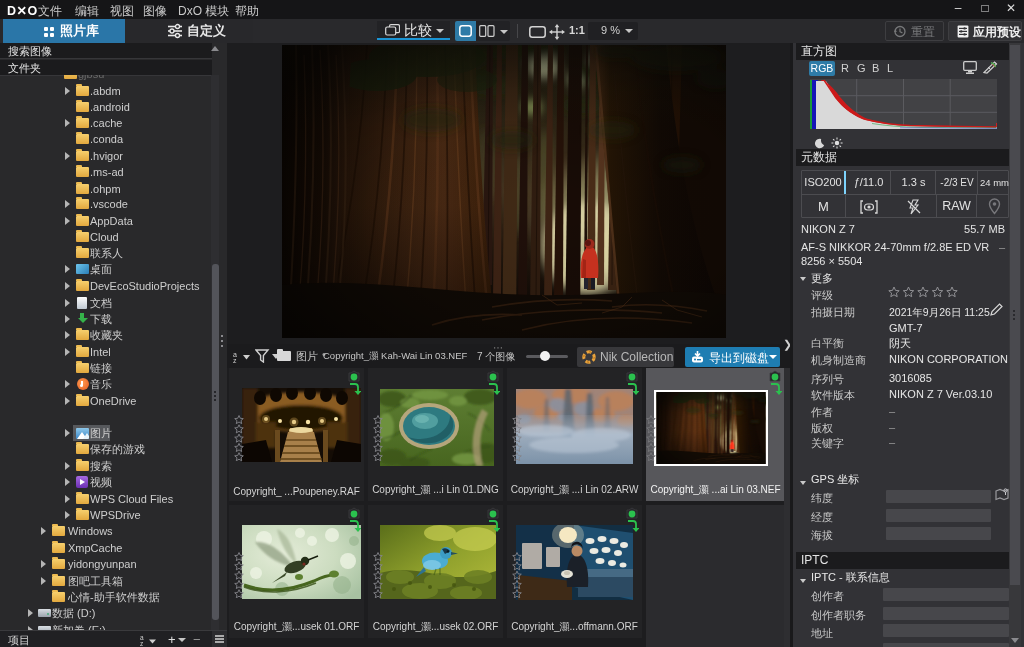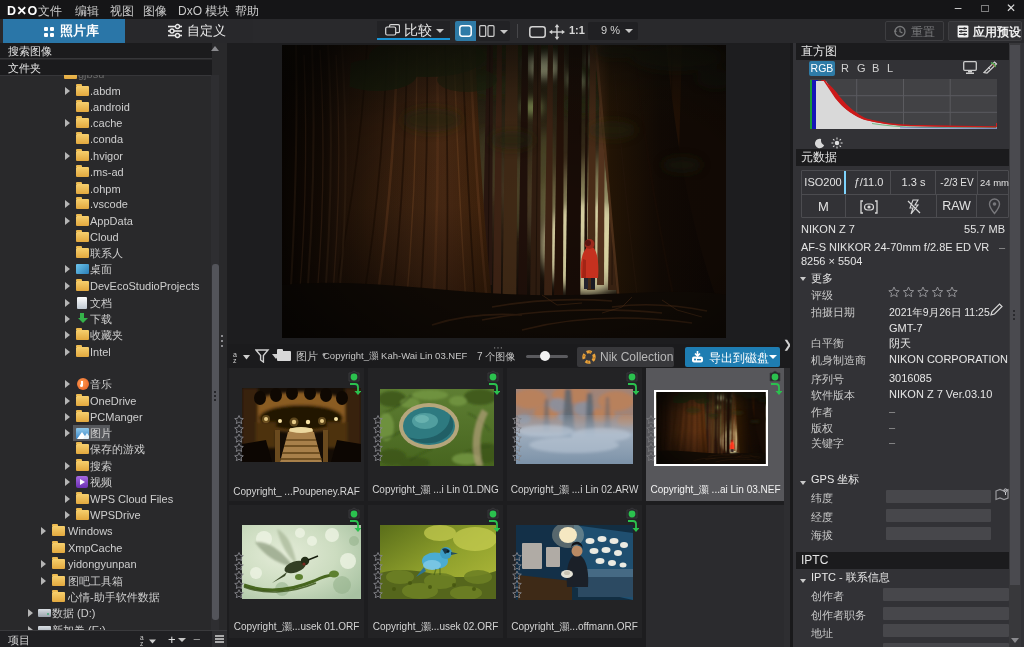--- a/index.html
+++ b/index.html
@@ -4,21 +4,21 @@
 html,body{width:1024px;height:647px;overflow:hidden;background:#242427;font-family:"Liberation Sans",sans-serif;-webkit-font-smoothing:antialiased}
 .r{position:absolute}
 
 #titlebar{left:0;top:0;width:1024px;height:19px;background:#151517;color:#c9c9c9;font-size:12px}
 #titlebar .m{position:absolute;top:3px}
 #logo{left:7px;top:3px;color:#fff;font-weight:bold;font-size:12.5px;letter-spacing:0.5px}
 .winbtn{position:absolute;top:0;width:30px;height:19px;color:#ddd;text-align:center;line-height:17px;font-size:12px}
 
 #tabrow{left:0;top:19px;width:1024px;height:24px;background:#29292c}
 #tabPL{left:3px;top:0;width:122px;height:24px;background:#2a76a8;color:#fff;font-size:13px;font-weight:bold;line-height:24px}
-#tabCZ{left:125px;top:0;width:128px;height:24px;background:#28282b;color:#e8e8e8;font-size:13px;font-weight:normal;line-height:24px}
+#tabCZ{left:125px;top:0;width:128px;height:24px;background:#28282b;color:#e8e8e8;font-size:13px;font-weight:bold;line-height:24px}
 .sq{position:absolute;background:#fff;width:4px;height:4px;border-radius:1px}
 #btnCompare{left:377px;top:2px;width:73px;height:19px;background:#222225;border-bottom:2px solid #1a94d4;color:#e8e8e8;font-size:14px}
 #vb1{left:455px;top:2px;width:21px;height:20px;background:#2e7ba7;border-radius:2px 0 0 2px}
 #vb2{left:476px;top:2px;width:22px;height:20px;background:#222225}
 #vb3{left:498px;top:2px;width:12px;height:20px;background:#222225;border-radius:0 2px 2px 0}
 #zoomdd{left:588px;top:3px;width:50px;height:18px;background:#202023;color:#cfcfcf;font-size:11px;border-radius:2px}
 #btnReset{left:885px;top:2px;width:59px;height:20px;background:#29292c;border:1px solid #3e3e41;border-radius:2px;color:#77787a;font-size:12px}
 #btnPreset{left:948px;top:2px;width:74px;height:20px;background:#323235;border:1px solid #3e3e41;border-radius:2px;color:#f0f0f0;font-size:12px;font-weight:bold}
 
 #leftpanel{left:0;top:43px;width:227px;height:604px;background:#29292b}
@@ -252,34 +252,33 @@
     <div class="trow" style="top:252px">
         <s class="ar" style="left:65px"></s>
         <i class="fo" style="left:76px"></i>
         <b style="left:90px">收藏夹</b>
       </div>
     <div class="trow" style="top:268.5px">
         <s class="ar" style="left:65px"></s>
         <i class="fo" style="left:76px"></i>
         <b style="left:90px">Intel</b>
       </div>
+    <div class="trow" style="top:284.7px">
+        <i class="fo" style="left:76px"></i>
+        <b style="left:90px">链接</b>
+      </div>
     <div class="trow" style="top:301.4px">
         <s class="ar" style="left:65px"></s>
         <i class="icmus" style="left:77px"></i>
         <b style="left:90px">音乐</b>
       </div>
     <div class="trow" style="top:317.5px">
         <s class="ar" style="left:65px"></s>
         <i class="fo" style="left:76px"></i>
         <b style="left:90px">OneDrive</b>
-      </div>
-    <div class="trow" style="top:333.7px">
-        <s class="ar" style="left:65px"></s>
-        <i class="fo" style="left:76px"></i>
-        <b style="left:90px">PCManger</b>
       </div>
     <div class="trow" style="top:349.9px">
         <span style="position:absolute;left:73px;top:0;width:37px;height:16px;background:#56585c"></span>
         <s class="ar" style="left:65px"></s>
         <i class="icpic" style="left:76px"></i>
         <b style="left:90px">图片</b>
       </div>
     <div class="trow" style="top:366.1px">
         <i class="fo" style="left:76px"></i>
         <b style="left:90px">保存的游戏</b>

